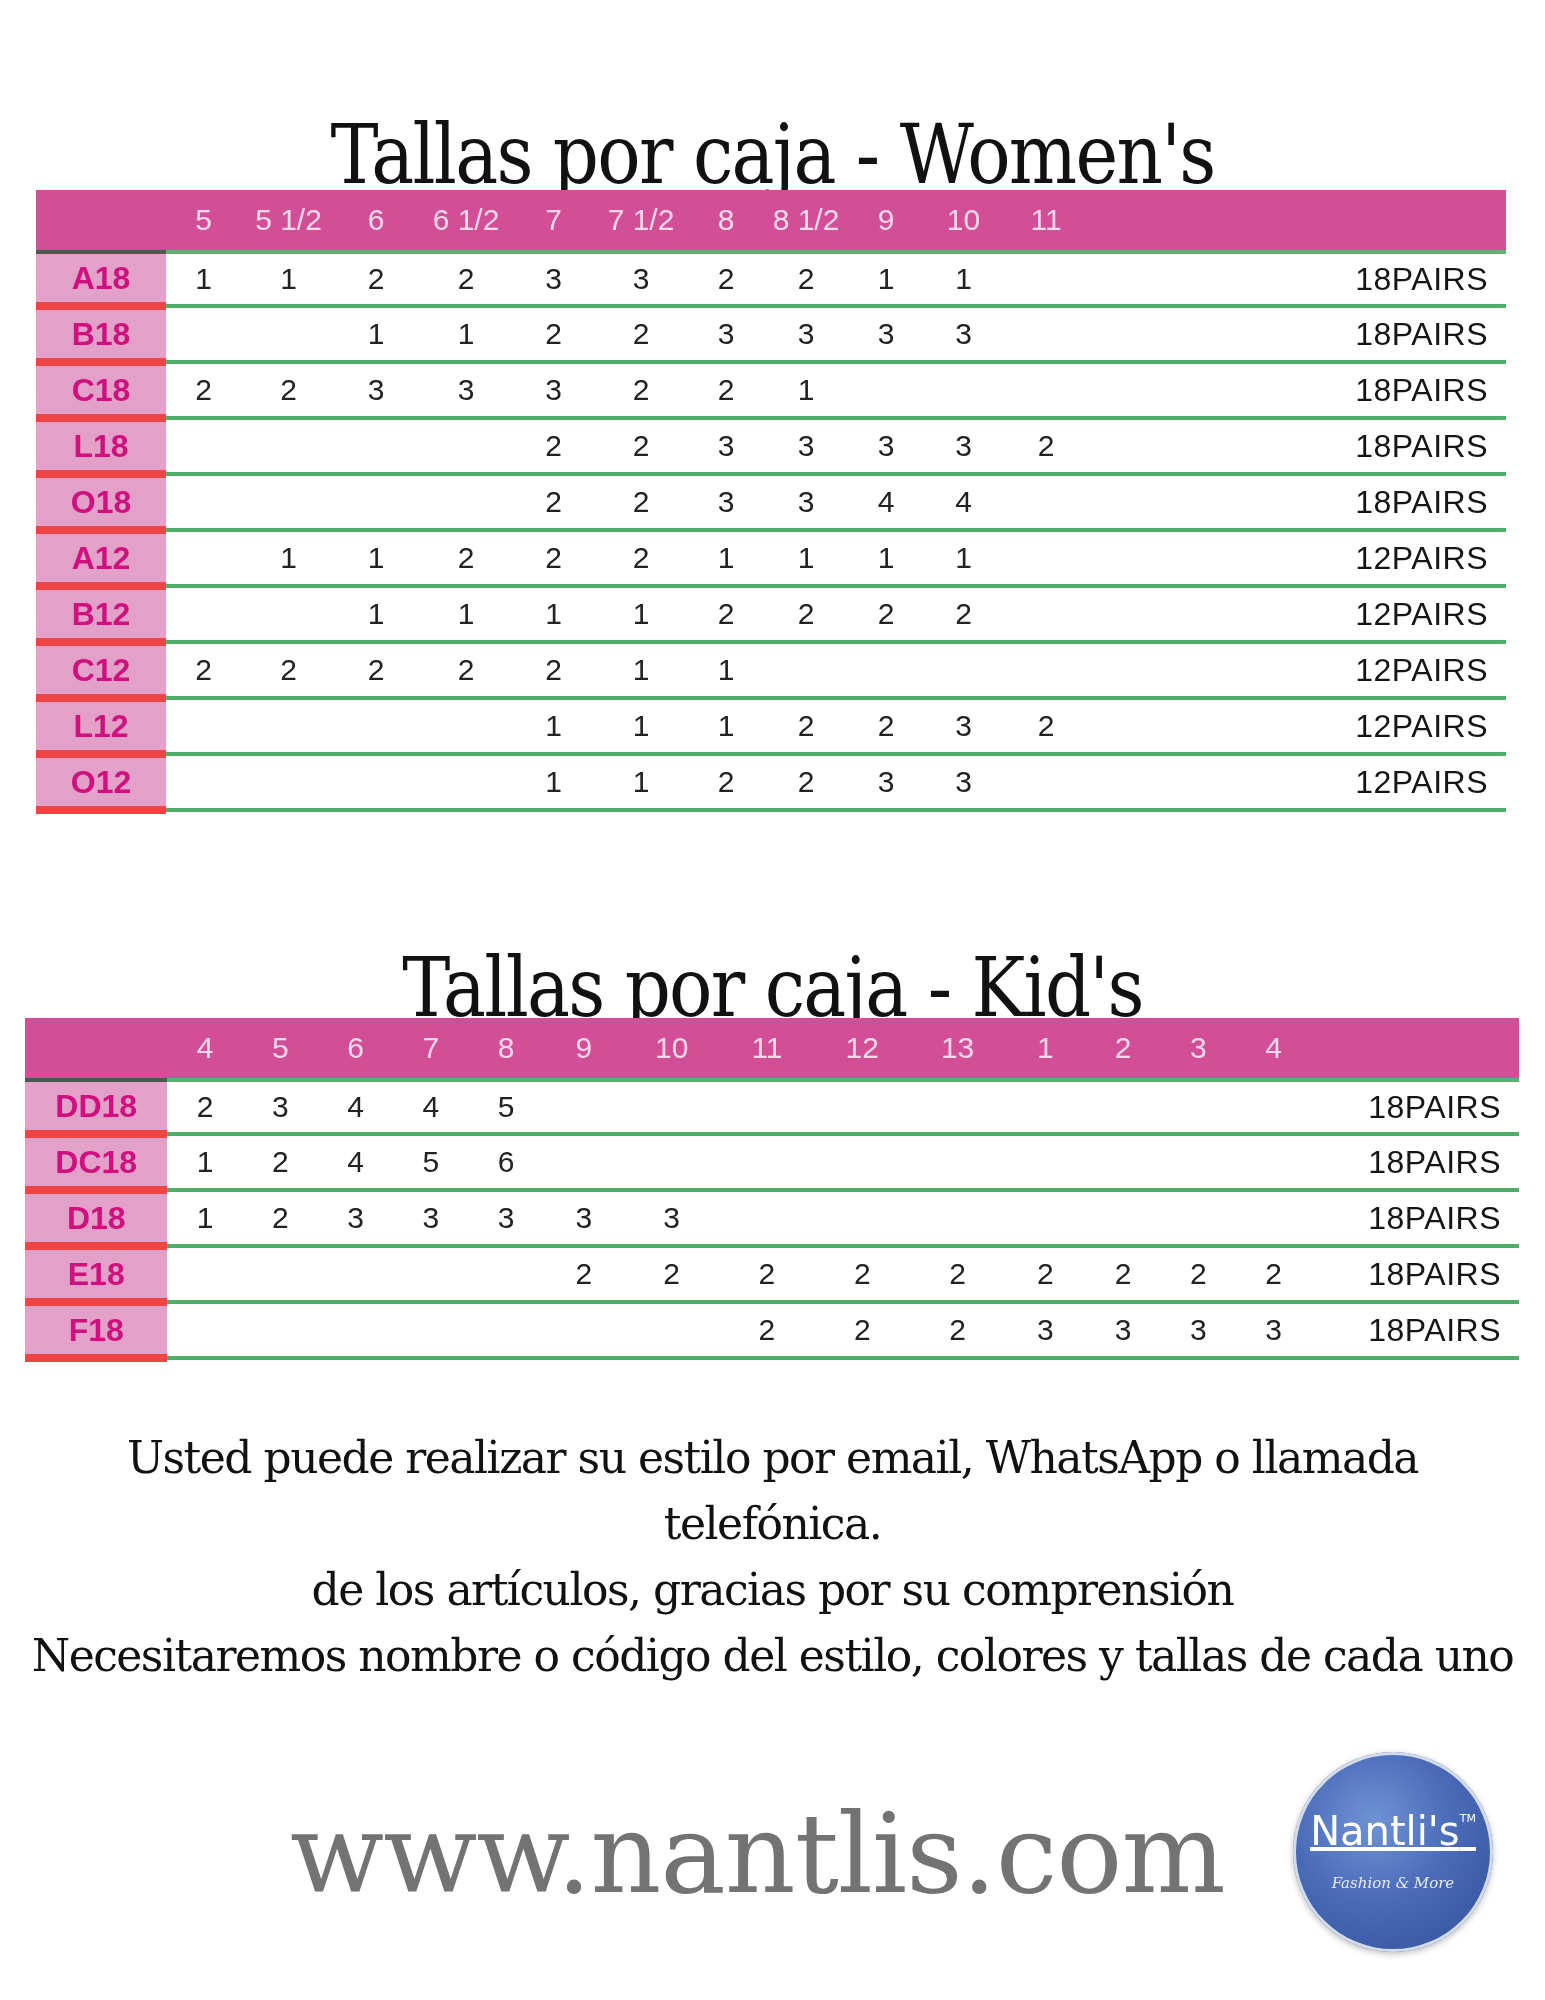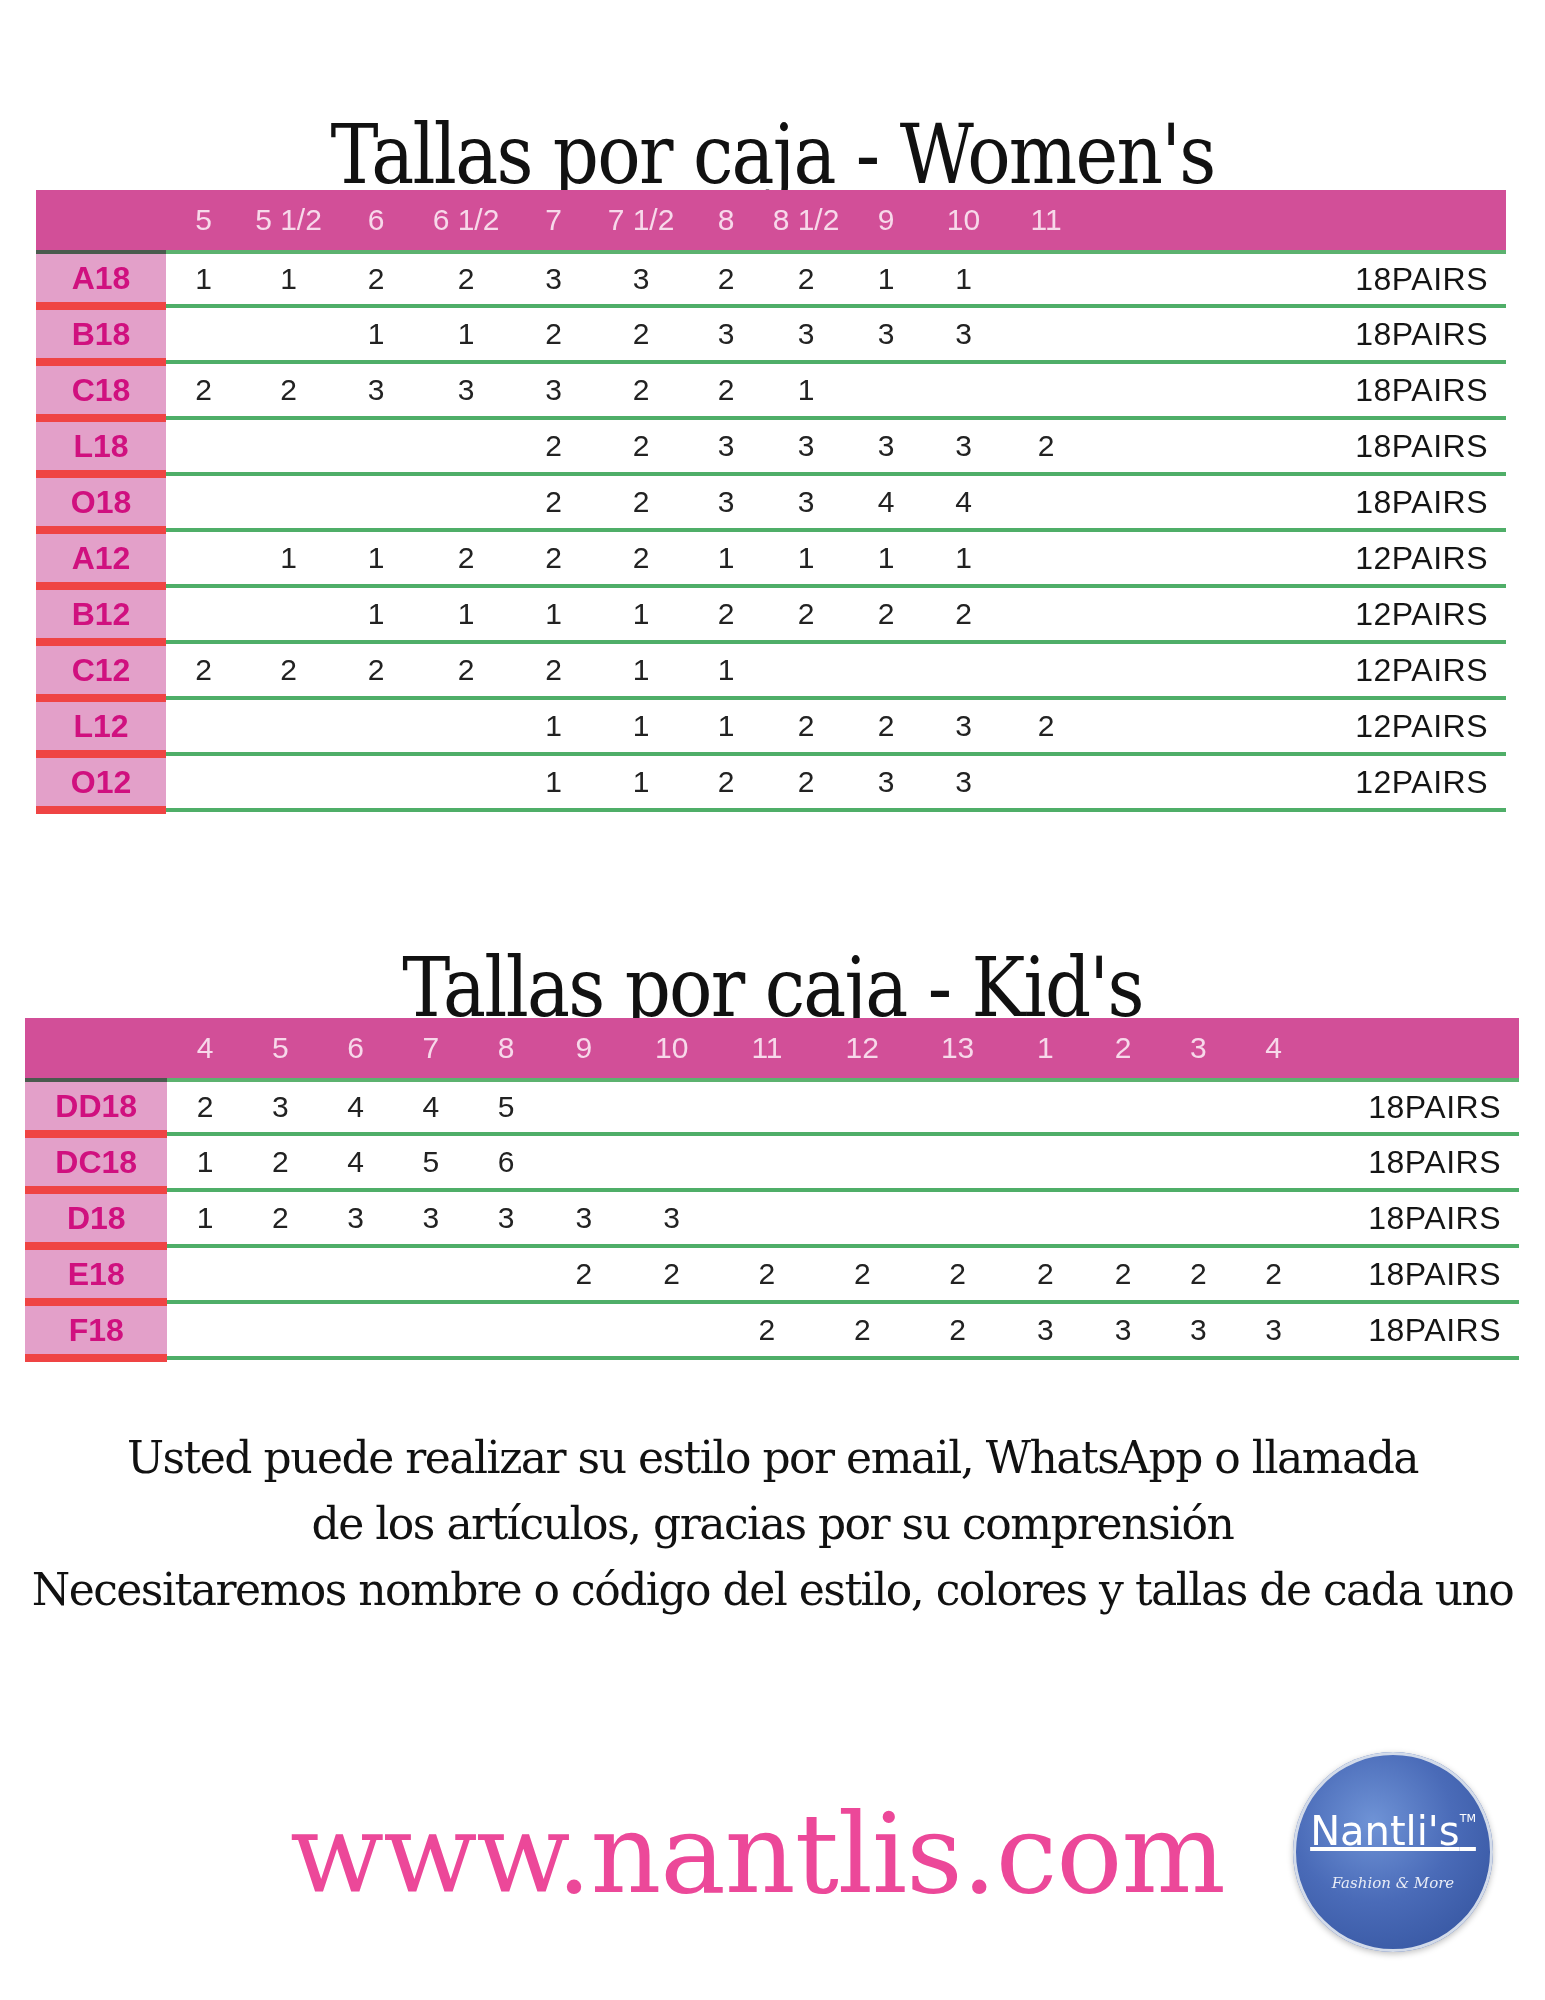--- a/index.html
+++ b/index.html
@@ -14,21 +14,21 @@
   .size-table td.code { background: #e3a0c9; color: #d0107f; font-weight: bold; font-size: 32px; border-bottom: 8px solid #ef4444; }
   .size-table th.code-h { background: #d24f98; border-bottom: 4px solid #4a5a4e; }
   .size-table td.pairs { font-weight: normal; font-size: 32px; color: #151515; text-align: right; padding-right: 18px; letter-spacing: 0.5px; }
 
   #women-table { left: 36px; top: 190px; width: 1470px; }
   #kids-table { left: 25px; top: 1018px; width: 1494px; }
 
   .info { position: absolute; left: 30px; width: 1485px; top: 1425px; text-align: center; font-family: "DejaVu Serif", serif; font-size: 44px; line-height: 66px; letter-spacing: -1.5px; }
   .info p { margin: 0; }
 
-  .website { position: absolute; left: 290px; top: 1790px; font-family: "DejaVu Serif", serif; font-size: 110px; letter-spacing: -1px; color: #ec4899; }
+  .website { position: absolute; left: 290px; top: 1790px; font-family: "DejaVu Serif", serif; font-size: 110px; letter-spacing: -1px; color: #737373; }
 
   .logo { position: absolute; left: 1293px; top: 1752px; width: 200px; height: 200px; border-radius: 50%;
     background: radial-gradient(circle at 40% 35%, #6f93d6 0%, #4a6bb8 45%, #2f4e98 100%);
     box-shadow: 0 0 0 3px #d3dbe9 inset, 0 2px 6px rgba(0,0,0,0.25); color: #fff; text-align: center; }
   .logo .brand { position: absolute; top: 56px; left: 0; width: 200px; font-family: "DejaVu Sans", sans-serif; font-size: 40px; font-weight: normal; letter-spacing: 0; text-decoration: underline; }
   .logo .tm { font-size: 11px; vertical-align: top; position: relative; top: 4px; }
   .logo .tagline { position: absolute; top: 122px; left: 0; width: 200px; font-family: "DejaVu Serif", serif; font-style: italic; font-size: 15px; color: #e8ecf6; }
 </style>
 </head>
 <body>
@@ -352,20 +352,21 @@
         <td>3</td>
         <td>3</td>
         <td>3</td>
         <td class="pairs">18PAIRS</td>
       </tr>
     </tbody>
 </table>
 
 <div class="info">
   <p>Usted puede realizar su estilo por email, WhatsApp o llamada</p>
+  <p>telefónica.</p>
   <p>de los artículos, gracias por su comprensión</p>
   <p>Necesitaremos nombre o código del estilo, colores y tallas de cada uno</p>
 </div>
 
 <div class="website">www.nantlis.com</div>
 
 <div class="logo">
   <div class="brand"><span>Nantli's</span><span class="tm">TM</span></div>
   <div class="tagline">Fashion &amp; More</div>
 </div>

